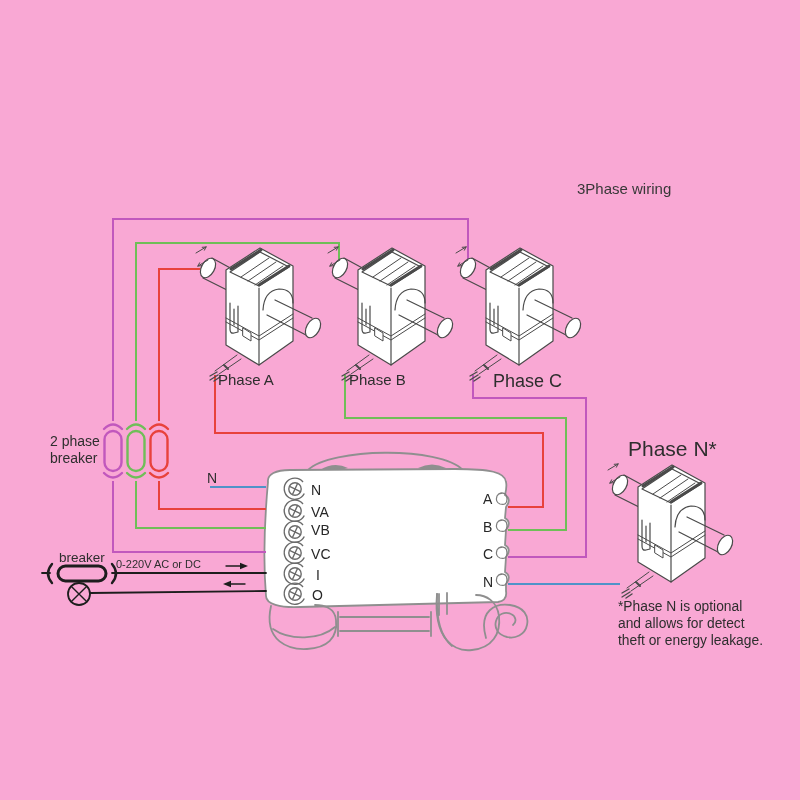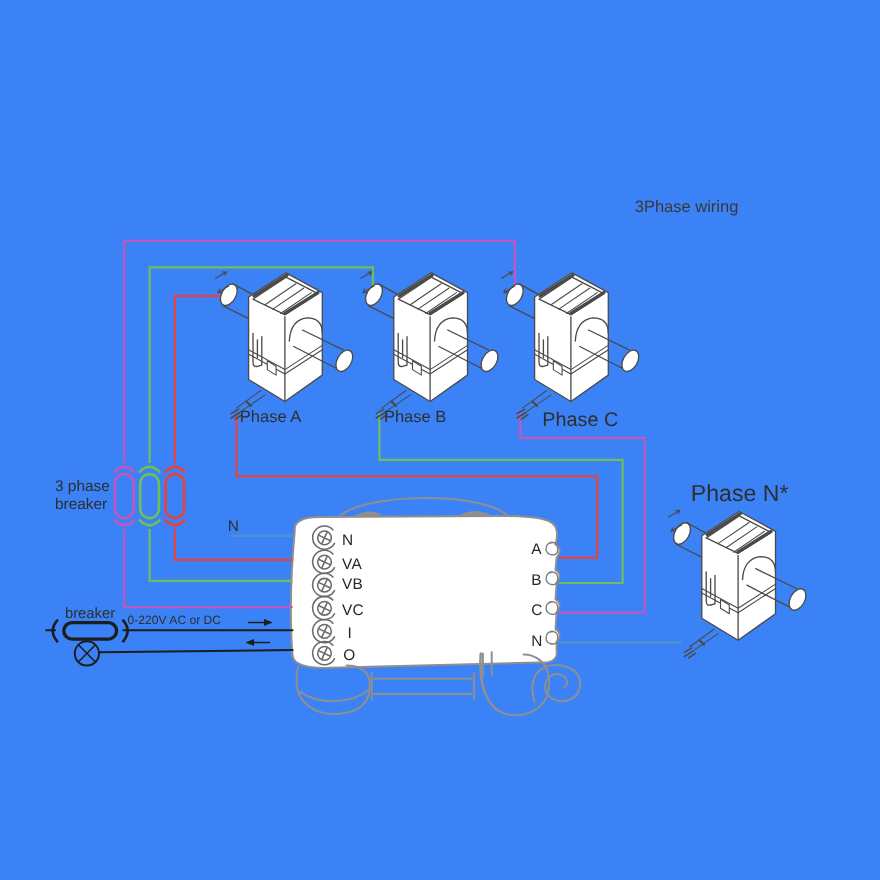--- a/index.html
+++ b/index.html
@@ -1,16 +1,16 @@
 <!DOCTYPE html>
 <html><head>
 <meta charset="utf-8">
 <style>
   html,body{margin:0;padding:0;background:#fff;}
-  #stage{position:relative;width:800px;height:800px;background:#3b82f6;overflow:hidden;
+  #stage{position:relative;width:800px;height:800px;background:#f9a8d4;overflow:hidden;
          font-family:"Liberation Sans",sans-serif;}
   #wires-svg{position:absolute;left:0;top:0;}
   .lbl{position:absolute;color:#2e2e2e;font-size:14px;line-height:1.22;white-space:pre-line;}
   .lbl.center{}
   .title{font-size:15px;color:#383838;}
   .term{font-size:14px;color:#272727;letter-spacing:.2px;}
 </style>
 </head>
 <body>
 
@@ -150,26 +150,29 @@
   <use href="#ct" transform="translate(605,462)"></use>
 </svg>
 
 <div class="lbl title" style="left:577px;top:180px;">3Phase wiring</div>
 
 <div class="lbl center" style="left:218px;top:371px;width:100px;font-size:15px;">Phase A</div>
 <div class="lbl center" style="left:349px;top:371px;width:100px;font-size:15px;">Phase B</div>
 <div class="lbl center" style="left:493px;top:371px;width:100px;font-size:18px;">Phase C</div>
 <div class="lbl center" style="left:628px;top:436px;width:100px;font-size:21px;">Phase N*</div>
 
-<div class="lbl" style="left:50px;top:433px;">3 phase
+<div class="lbl" style="left:50px;top:433px;">2 phase
 breaker</div>
 <div class="lbl" style="left:59px;top:550px;font-size:13.5px;">breaker</div>
 <div class="lbl" style="left:116px;top:558px;font-size:11px;">0-220V AC or DC</div>
 <div class="lbl" style="left:207px;top:470px;">N</div>
 
+<div class="lbl" style="left:618px;top:598px;font-size:13.8px;line-height:17px;width:170px;">*Phase N is optional
+and allows for detect
+theft or energy leakage.</div>
 
 <div class="lbl term" style="left:311px;top:482px;">N</div>
 <div class="lbl term" style="left:311px;top:504px;">VA</div>
 <div class="lbl term" style="left:311px;top:522px;">VB</div>
 <div class="lbl term" style="left:311px;top:546px;text-align:right;">VC</div>
 <div class="lbl term" style="left:316px;top:567px;">I</div>
 <div class="lbl term" style="left:312px;top:587px;">O</div>
 
 <div class="lbl term" style="left:483px;top:491px;">A</div>
 <div class="lbl term" style="left:483px;top:519px;">B</div>

